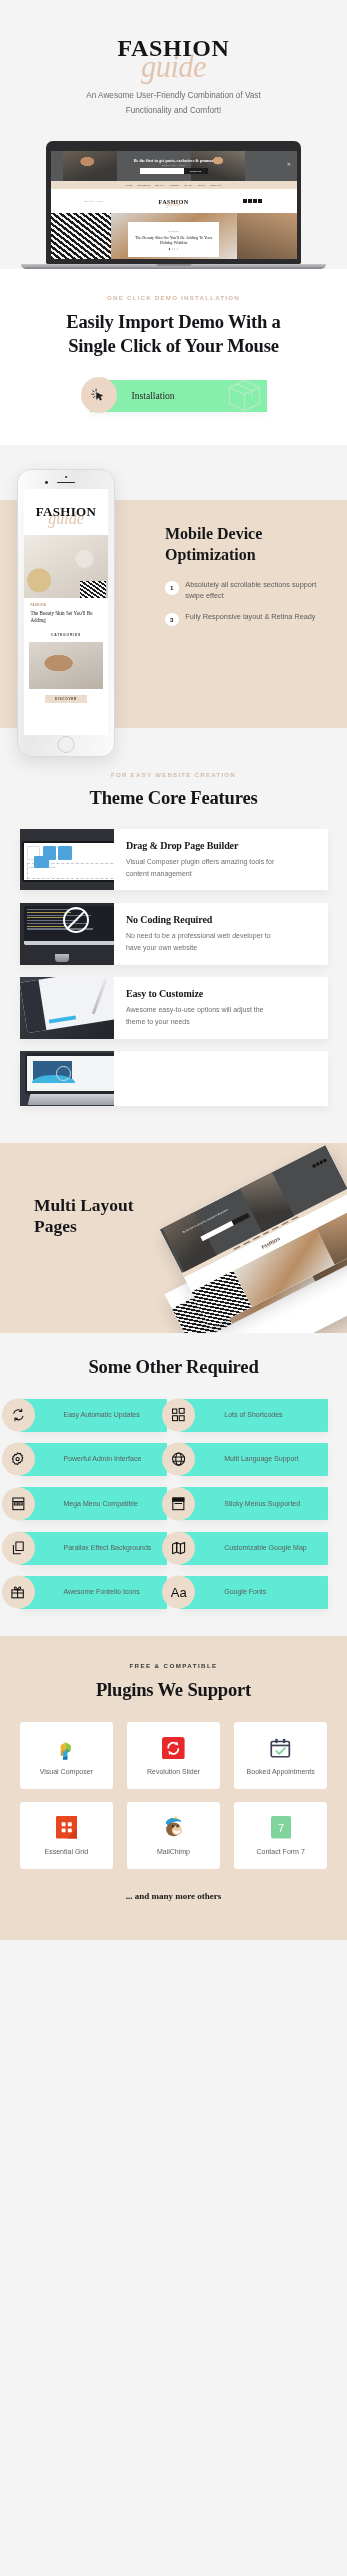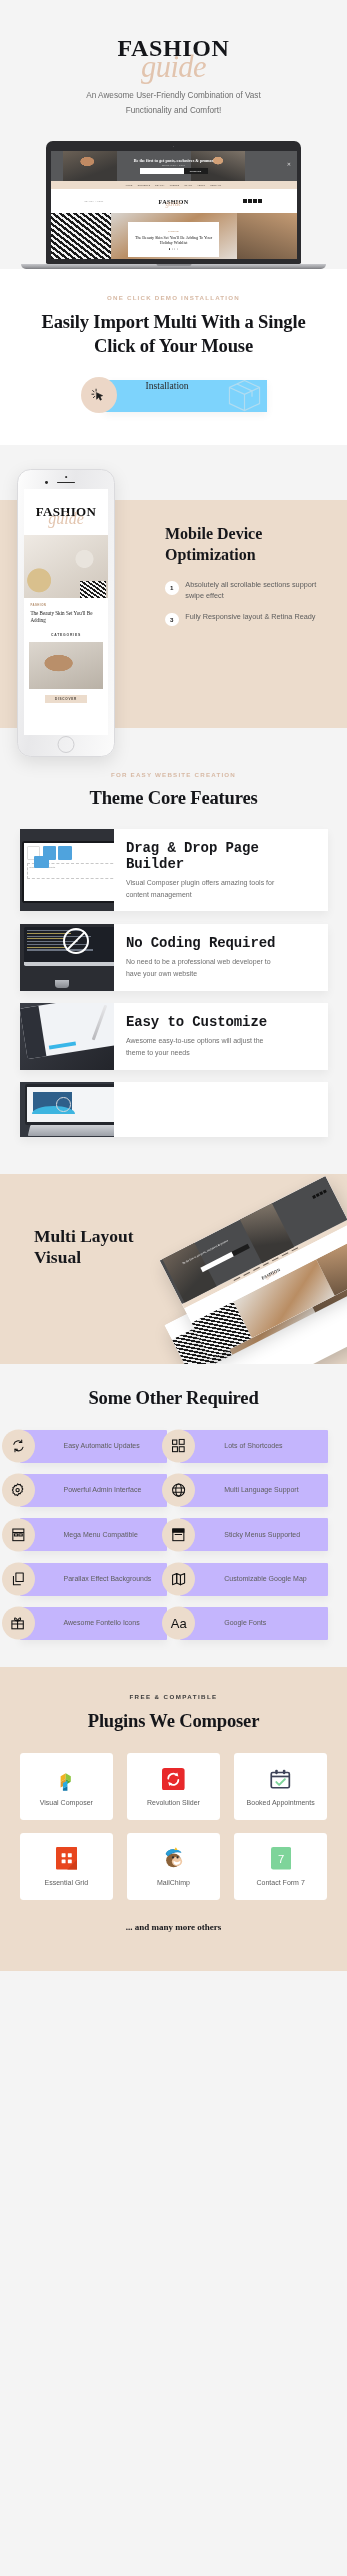--- a/index.html
+++ b/index.html
@@ -155,23 +155,23 @@
     width: 35px; height: 1.7px; background:#8d8e92; border-radius:0 0 2.8px 2.8px;
   }
 
   
   .demo-sect { background: #fff; padding: 25px 0 32px; }
   .demo-sect .sect-title { margin: 9px auto 0; width: 265px; }
   .install-row {
     margin: 20.3px auto 0; width: 186px; position: relative; height: 36px;
   }
   .install-card {
-    position: absolute; left: 23px; right: 0; top: 2.3px; height: 32px;
-    background: #7dd3fc; box-shadow: 0 3.4px 8px rgba(0,0,0,.055);
-    display: flex; padding-left: 42px;
+    position: absolute; left: 9px; right: 0; top: 2.3px; height: 32px;
+    background: #86efac; box-shadow: 0 3.4px 8px rgba(0,0,0,.055);
+    display: flex; align-items: center; padding-left: 42px;
     overflow: hidden;
   }
   .install-label {
     font-family: "Liberation Serif", serif; font-size: 9.6px; color: #2a2a2a;
   }
   .box-ghost {
     position: absolute; right: 1.1px; top: -2.3px; width: 41px; height: 37px;
     opacity: .5;
   }
   .cursor-badge {
@@ -235,22 +235,22 @@
   .core-sect { background: #f4f4f4; padding: 10.2px 0 24px; }
   .core-sect .sect-title { margin-top: 8px; }
   .feat-list { margin: 19px auto 0; width: 308px; }
   .feat-card {
     display: flex; background: #fff; margin-bottom: 12.4px;
     box-shadow: 0 4px 9px rgba(0,0,0,.055); min-height: 55px;
   }
   .feat-thumb { flex: 0 0 94px; position: relative; overflow: hidden; background:#33353c;}
   .feat-body { padding: 11.3px 12.4px; }
   .feat-title {
-    font-family: Liberation Mono, monospace; font-weight: bold;
-    font-size: 14px; color: #16171b; letter-spacing: -0.1px;
+    font-family: Liberation Serif, serif; font-weight: bold;
+    font-size: 10px; color: #16171b; letter-spacing: -0.1px;
   }
   .feat-desc { font-size: 7px; line-height: 1.65; color: #6e6e6e; margin-top: 5.1px; max-width: 152px;}
 
   
   .th-vc { background:#2f3137; }
   .th-vc .lap { position:absolute; left:2.3px; top:12.4px; right:-14.7px; bottom:8px; background:#17181c; border-radius:2.8px; padding:2.3px;}
   .th-vc .scr { background:#fff; height:100%; padding:2.8px; }
   .th-vc .tiles { display:flex; gap:2.3px; }
   .th-vc .tile { width:13.5px;height:13.5px;background:#4fa3dd; border-radius:1.1px;}
   .th-vc .tile.w { background:#fff; border:0.6px solid #dcdcdc;}
@@ -309,21 +309,21 @@
   .ml-grid { display:flex; height:41px;}
   .ml-grid .c { flex:1;}
   .ml-grid .c1 { background: repeating-linear-gradient(38deg,#1b1b1b 0 1.7px,#f0f0f0 1.7px 3.4px);}
   .ml-grid .c2 { flex:2; background: linear-gradient(150deg,#e3ded7,#b98d63 60%,#dcd5cd);}
   .ml-grid .c3 { background: linear-gradient(200deg,#c49b74,#6d5641);}
 
   
   .other-sect { background: #f4f4f4; padding: 22.6px 0 27px; }
   .other-grid { width: 308px; margin: 20.3px auto 0; display: grid; grid-template-columns: 1fr 1fr; gap: 11.3px 13.5px; }
   .of-card {
-    background: #c4b5fd; height: 33px; position: relative;
+    background: #5eead4; height: 33px; position: relative;
     box-shadow: 0 3.4px 8px rgba(0,0,0,.05);
     display: flex; align-items: center; padding-left: 44px;
     border-radius: 1.1px;
   }
   .of-ico {
     position: absolute; left: -18px; top: 50%; transform: translateY(-50%);
     width: 33px; height: 33px; border-radius: 50%; background: #ecdccc;
     display: flex; align-items: center; justify-content: center;
   }
   .of-label { font-size: 7px; line-height: 1.5; color: #5d5d5d; }
@@ -411,21 +411,21 @@
         </div>
       </div>
       <div class="laptop-base">
         <div class="laptop-notch"></div>
       </div>
     </div>
   </section>
 
   <section class="demo-sect">
     <div class="eyebrow">ONE CLICK DEMO INSTALLATION</div>
-    <h2 class="sect-title">Easily Import Multi With a Single Click of Your Mouse</h2>
+    <h2 class="sect-title">Easily Import Demo With a Single Click of Your Mouse</h2>
     <div class="install-row">
       <div class="install-card">
         <span class="install-label">Installation</span>
         <svg class="box-ghost" viewBox="0 0 64 64" fill="none" stroke="#e6e6e6" stroke-width="2">
           <path d="M32 6 58 18v28L32 58 6 46V18z"></path>
             <path d="M6 18l26 12 26-12M32 30v28"></path>
             <path d="M19 12l26 12v10"></path>
         </svg>
       </div>
       <div class="cursor-badge">
@@ -550,21 +550,21 @@
             </div>
           <div class="kbd"></div>
         </div>
       </div>
 
     </div>
   </section>
 
   <section class="multi-sect">
     <div class="multi-left">
-      <h2 class="multi-title">Multi Layout Visual</h2>
+      <h2 class="multi-title">Multi Layout Pages</h2>
     </div>
     <div class="multi-art">
       <div class="ml-sheet ml-s2">
         <div class="ml-logo">
             <span class="f">FASHION</span>
             <span class="g">guide</span>
           </div>
         <div class="ml-grid">
             <div class="c c1"></div>
             <div class="c c2"></div>
@@ -716,21 +716,21 @@
           <span style="font-family:'Liberation Sans',sans-serif;font-size:13px;color:#111;line-height:1;">Aa</span>
         </div>
         <div class="of-label">Google Fonts</div>
       </div>
 
     </div>
   </section>
 
   <section class="plug-sect">
     <div class="eyebrow dark">FREE &amp; COMPATIBLE</div>
-    <h2 class="sect-title">Plugins We Composer</h2>
+    <h2 class="sect-title">Plugins We Support</h2>
 
     <div class="plug-grid">
 
       <div class="plug-card">
         <div class="plug-ico">
           <svg width="22.6" height="24" viewBox="0 0 40 42">
             <polygon points="10,16 19,11 19,21 10,26" fill="#f0b323"></polygon>
             <polygon points="19,11 28,16 28,26 19,21" fill="#8dc63f"></polygon>
             <polygon points="10,26 19,21 19,31 10,36" fill="#e09b2d"></polygon>
             <polygon points="19,21 28,26 19,31" fill="#5aa72b"></polygon>

